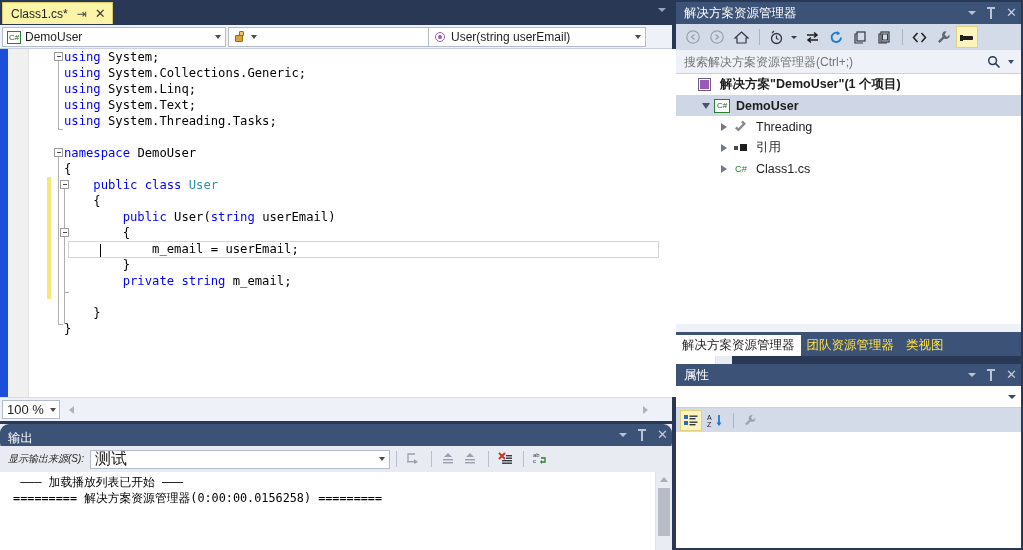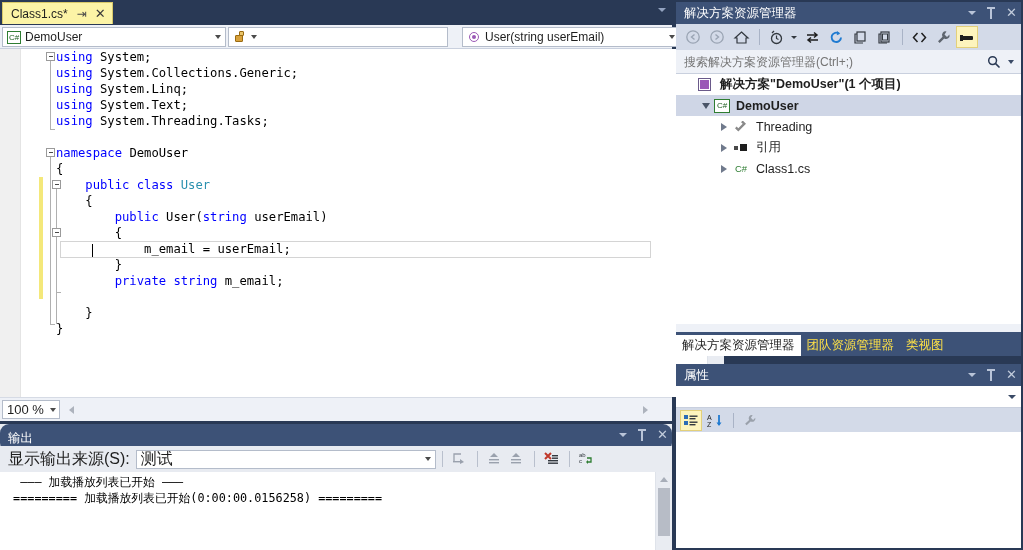--- a/index.html
+++ b/index.html
@@ -111,21 +111,21 @@
   }
   .nav-combo .nc-arrow i {
     display: block;
     width: 0; height: 0;
     border-left: 3.5px solid transparent;
     border-right: 3.5px solid transparent;
     border-top: 4px solid #4a4a4a;
   }
   #nav-type     { left: 2px;   width: 224px; }
   #nav-class    { left: 228px; width: 220px; }
-  #nav-member   { left: 462px; width: 218px; }
+  #nav-member   { left: 428px; width: 218px; }
 
   
   .icon-cs {
     width: 14px; height: 13px;
     border: 1px solid #2e7d32;
     box-sizing: border-box;
     font-size: 8px;
     line-height: 11px;
     text-align: center;
     color: #1a5c1d;
@@ -177,21 +177,21 @@
     position: absolute;
     left: 5px; top: 4px;
     width: 4px; height: 4px;
     background: #9b59b6;
     border-radius: 50%;
   }
 
   
   #code-area {
     position: absolute;
-    left: 0; top: 49px;
+    left: 8px; top: 49px;
     width: 724px; height: 348px;
     background: #fff;
     overflow: hidden;
   }
   
   #indicator-margin {
     position: absolute;
     left: 0; top: 0;
     width: 20px; height: 100%;
     background: #f0f0f0;
@@ -443,23 +443,24 @@
   #output-toolbar {
     position: absolute;
     left: 0; top: 22px;
     width: 672px; height: 26px;
     background: #e8ebf1;
     display: flex;
     align-items: center;
   }
   #out-src-label {
     margin-left: 8px;
-    font-size: 16px;
+    font-size: 10px;
     color: #1e1e1e;
     white-space: nowrap;
+    font-style: italic;
   }
   #out-src-combo {
     margin-left: 6px;
     width: 300px; height: 19px;
     background: #fff;
     border: 1px solid #b4bcca;
     box-sizing: border-box;
     display: flex; align-items: center;
     padding-left: 4px;
   }
@@ -957,21 +958,21 @@
         <svg width="18" height="18" viewBox="0 0 18 18" aria-hidden="true">
           <text x="2" y="8" font-size="6" fill="#32383f" font-family="Liberation Sans">ab</text>
           <text x="2" y="14" font-size="6" fill="#32383f" font-family="Liberation Sans">c</text>
           <path d="M10 9 L14 9 L14 13 L10 13" fill="none" stroke="#2e7d32" stroke-width="1.3"></path>
           <path d="M11 11 L9 13 L11 15 Z" fill="#2e7d32"></path>
         </svg>
       </div>
     </div>
 
     <div id="output-body">
-      <div id="output-text"><div>  ——— 加载播放列表已开始 ———</div><div> ========= 加载播放列表已开始(0:00:00.0156258) =========</div></div>
+      <div id="output-text"><div>  ——— 加载播放列表已开始 ———</div><div> ========= 解决方案资源管理器(0:00:00.0156258) =========</div></div>
     </div>
     <div id="output-vscroll">
       <div id="ovs-up">
           <i></i>
         </div>
       <div id="ovs-thumb"></div>
     </div>
   </div>
 
   <div id="solution-explorer">

